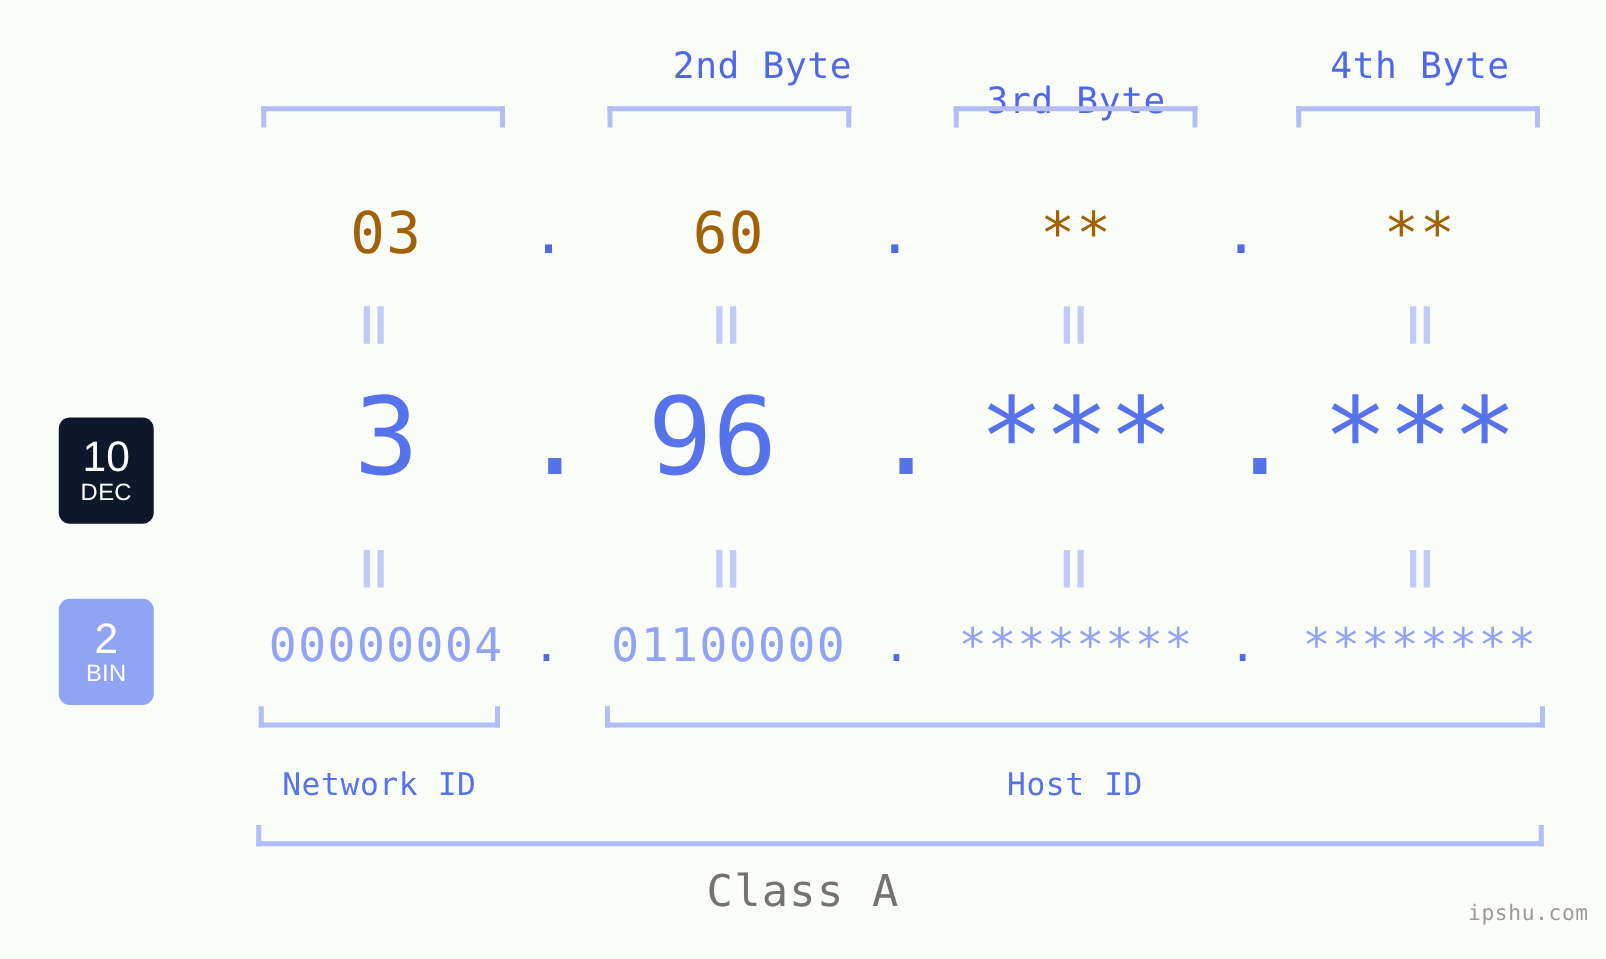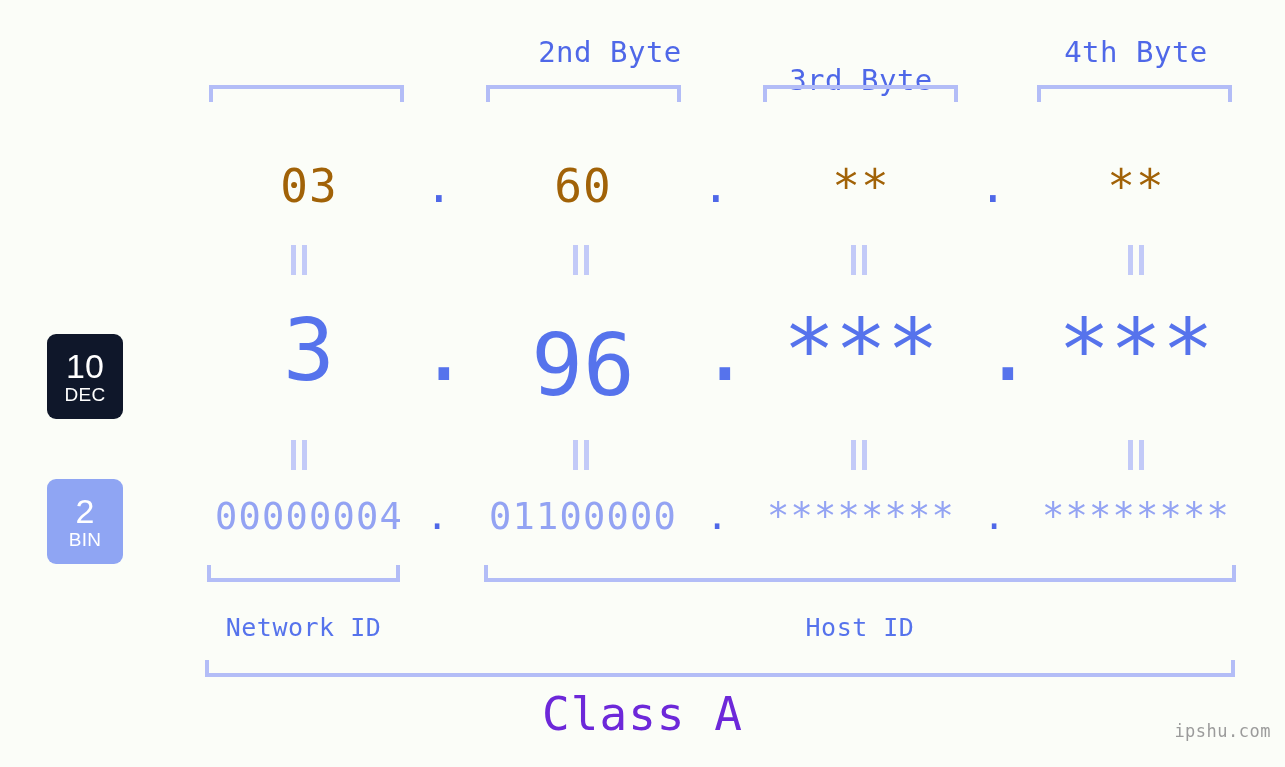--- a/index.html
+++ b/index.html
@@ -186,22 +186,22 @@
   }
   #class-label {
     position: absolute;
     left: 0;
     width: 1285px;
     top: 692px;
     height: 44px;
     line-height: 44px;
     text-align: center;
     font-family: "DejaVu Sans Mono", monospace;
-    font-size: 46px;
-    color: #6d28d9;
+    font-size: 35px;
+    color: #737373;
     letter-spacing: 1px;
   }
 
   
   #watermark {
     position: absolute;
     right: 14px;
     bottom: 26px;
     font-family: "DejaVu Sans Mono", monospace;
     font-size: 17px;
@@ -250,21 +250,21 @@
       <i></i>
     </div>
 
   <div class="badge dec">
     <span class="num">10</span>
     <span class="nm">DEC</span>
   </div>
   <div class="row-dec">
     <div class="val" style="left:186px;width:246px;">3</div>
     <div class="dot" style="left:418px;">.</div>
-    <div class="val" style="left:463px;width:240px;margin-top:15px;">96</div>
+    <div class="val" style="left:450px;width:240px;">96</div>
     <div class="dot" style="left:699px;">.</div>
     <div class="val" style="left:740px;width:242px;">***</div>
     <div class="dot" style="left:982px;">.</div>
     <div class="val" style="left:1014px;width:244px;">***</div>
   </div>
 
   <div class="eq r2" style="left:288px;">
       <i></i>
       <i></i>
     </div>

